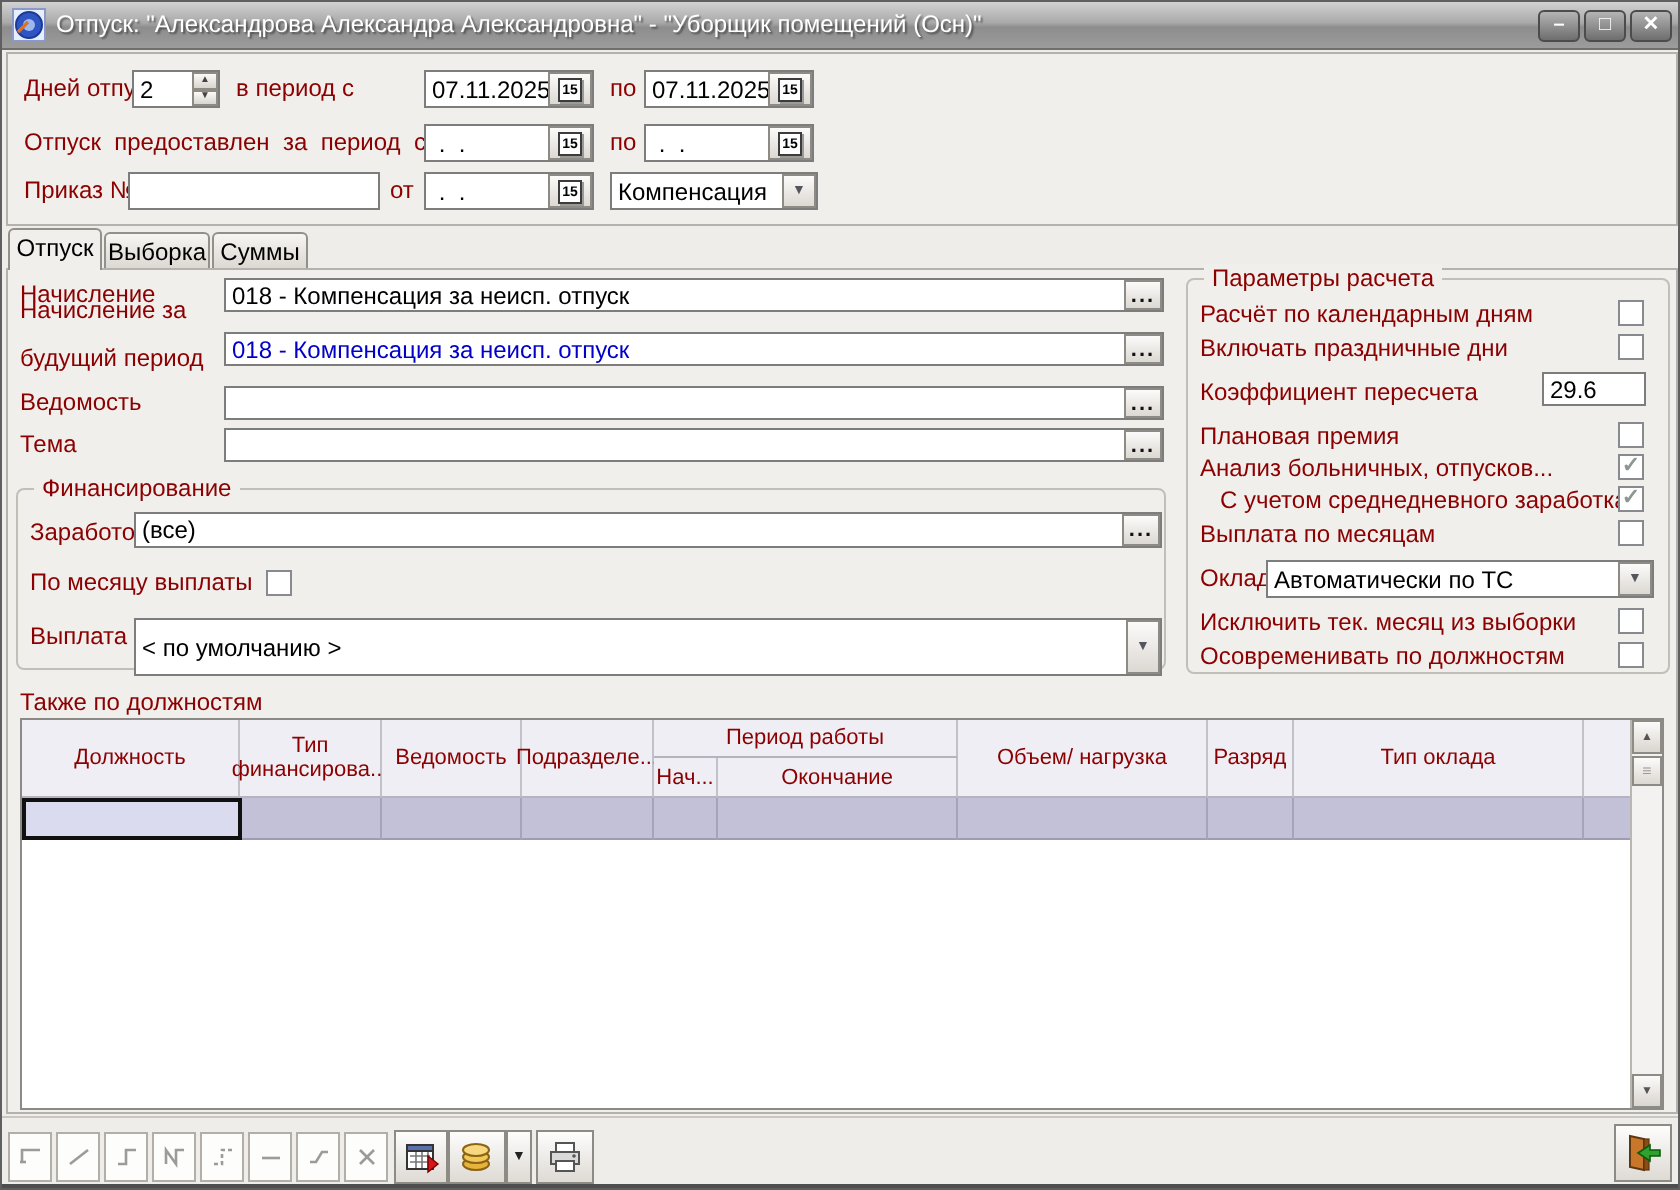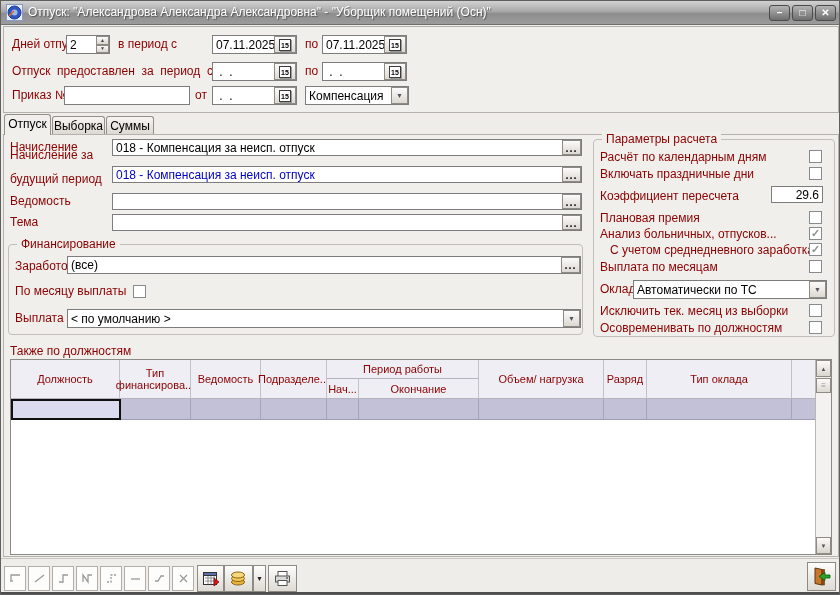--- a/index.html
+++ b/index.html
@@ -165,37 +165,37 @@
     <div class="gb" style="left:4px;top:109px;width:575px;height:91px">
       <span class="legend">Финансирование</span>
       <span class="lbl" style="left:6px;top:13px">Заработок</span>
       <div class="inp" style="left:58px;top:11px;width:514px;height:18px">
         <span class="val">(все)</span>
         <span class="sidebtn btnface" style="width:19px;height:16px"><span class="dots">...</span></span>
       </div>
       <span class="lbl" style="left:6px;top:38px">По месяцу выплаты</span>
       <div class="cb" style="left:124px;top:40px"></div>
       <span class="lbl" style="left:6px;top:65px">Выплата</span>
-      <div class="inp" style="left:58px;top:64px;width:514px;height:19px">
+      <div class="inp" style="left:58px;top:64px;width:514px;height:29px">
         <span class="val">&lt; по умолчанию &gt;</span>
         <span class="sidebtn btnface" style="width:17px"><span class="drop">▼</span></span>
       </div>
     </div>
 
     <div class="gb" style="left:589px;top:4px;width:242px;height:198px">
       <span class="legend">Параметры расчета</span>
 
       <span class="lbl" style="left:6px;top:10px;line-height:14px">Расчёт по календарным дням</span>
       <div class="cb" style="left:215px;top:10px"></div>
 
       <span class="lbl" style="left:6px;top:27px;line-height:14px">Включать праздничные дни</span>
       <div class="cb" style="left:215px;top:27px"></div>
 
       <span class="lbl" style="left:6px;top:48px">Коэффициент пересчета</span>
-      <div class="inp" style="left:177px;top:46px;width:52px;height:17px;justify-content:flex-end">
+      <div class="inp" style="left:177px;top:46px;width:52px;height:17px;justify-content:flex-start">
         <span>29.6</span>
       </div>
 
       <span class="lbl" style="left:6px;top:71px;line-height:14px">Плановая премия</span>
       <div class="cb" style="left:215px;top:71px"></div>
 
       <span class="lbl" style="left:6px;top:87px;line-height:14px">Анализ больничных, отпусков...</span>
       <div class="cb checked" style="left:215px;top:87px">
           <span>✓</span>
         </div>

